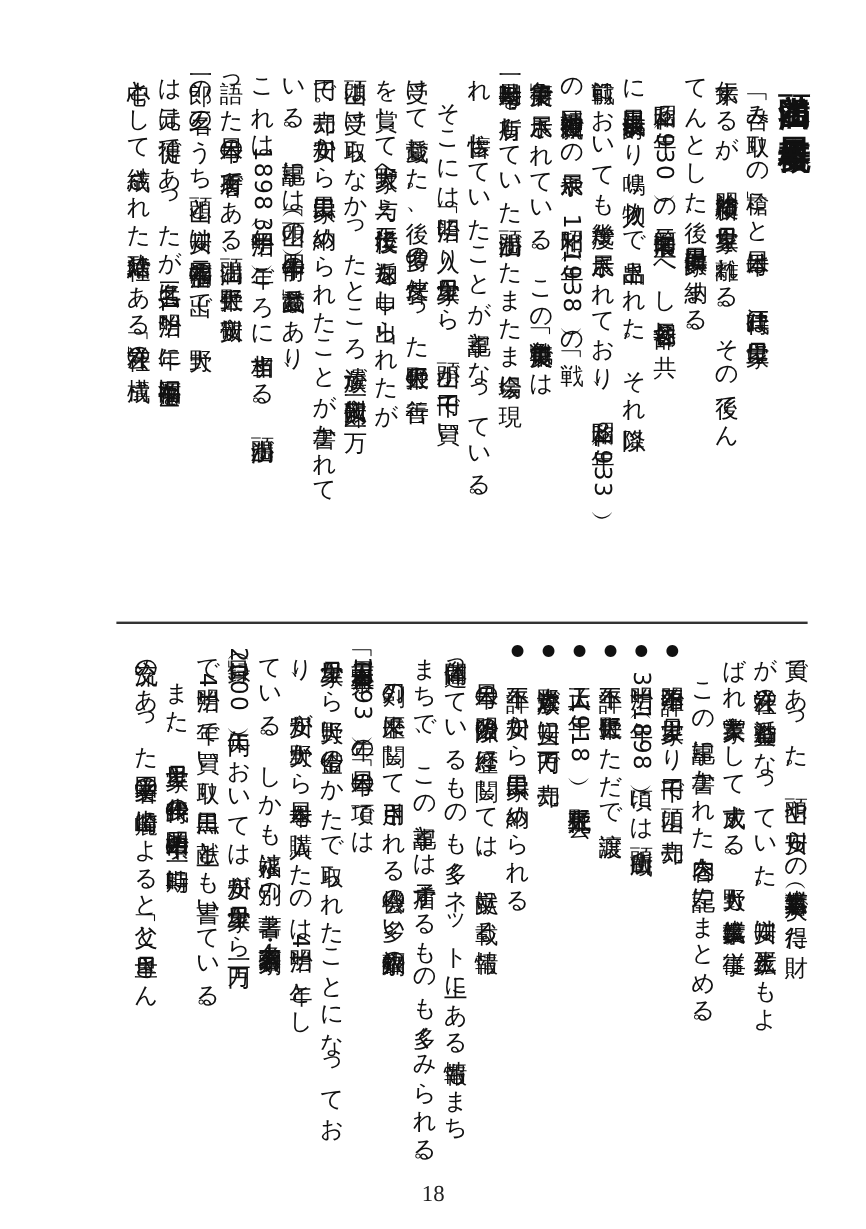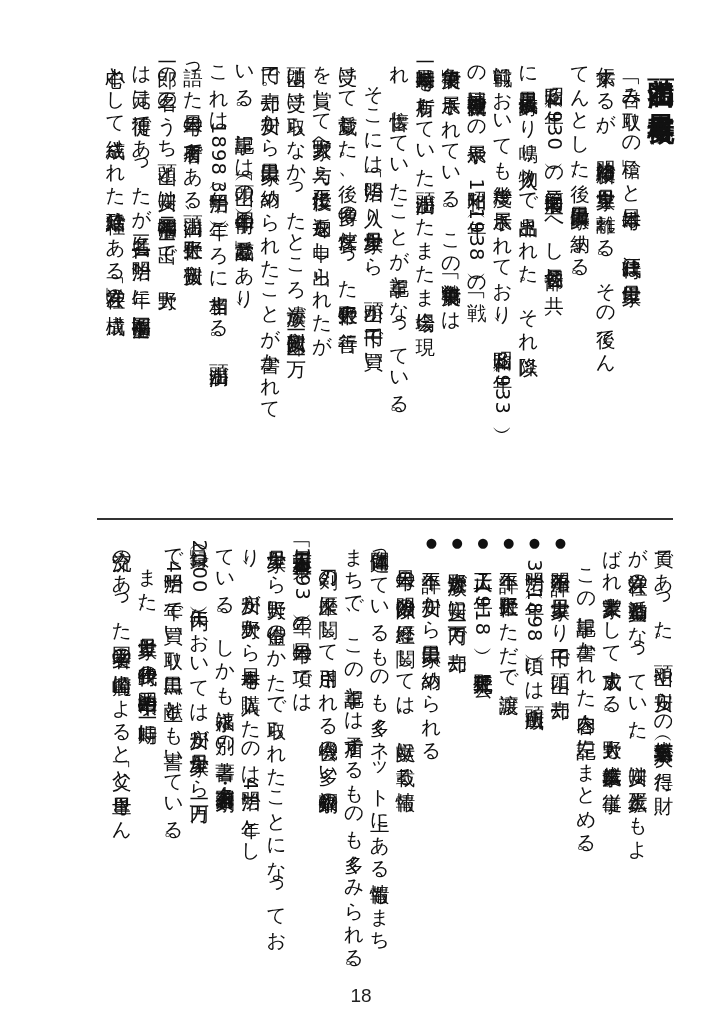--- a/index.html
+++ b/index.html
@@ -30,21 +30,21 @@
     margin-left: 0;
   }
   .indent { padding-top: 20px; }
   .bullet::before { content: "\25CF"; display: inline-block; font-size: 13px; margin-bottom: 6px; }
   #divider {
     position: absolute; left: 97px; width: 576px; top: 518px;
     height: 0; border-top: 2px solid #333;
   }
   #page-number {
     position: absolute; top: 985px; left: 0; width: 722px; text-align: center;
-    font-family: Liberation Sans, sans-serif; font-size: 19px; color: #222;
+    font-family: Liberation Serif, serif; font-size: 19px; color: #222;
   }
 </style>
 </head>
 <body>
 
 <div id="top-section" class="section">
   <h1 class="col title">頭山満と日本号概要</h1>
   <p class="col indent">「呑み取りの槍」こと日本号は、江戸時代は母里家に</p>
   <p class="col">伝来するが、明治維新後に母里家を離れる。その後てん</p>
   <p class="col">てんとした後、黒田侯爵家に納まる。</p>

